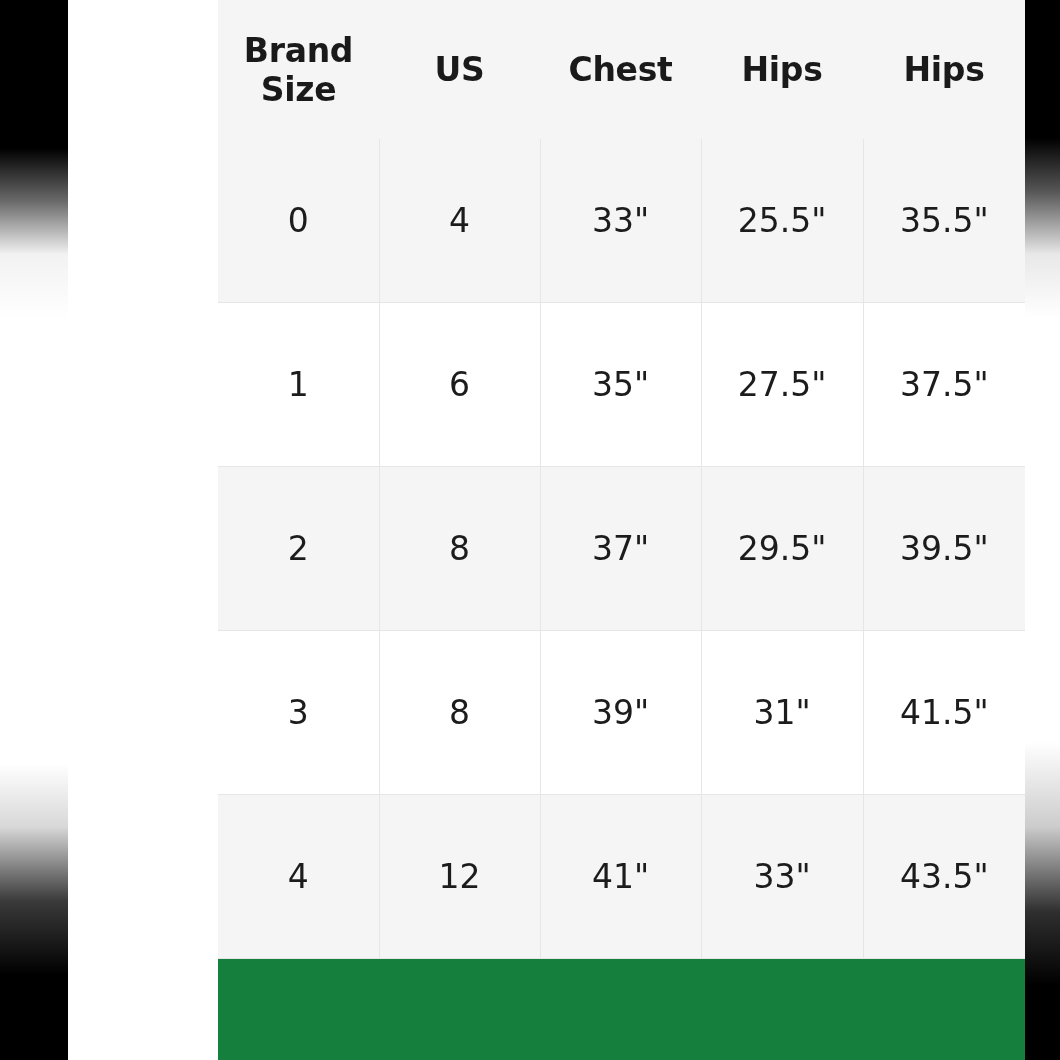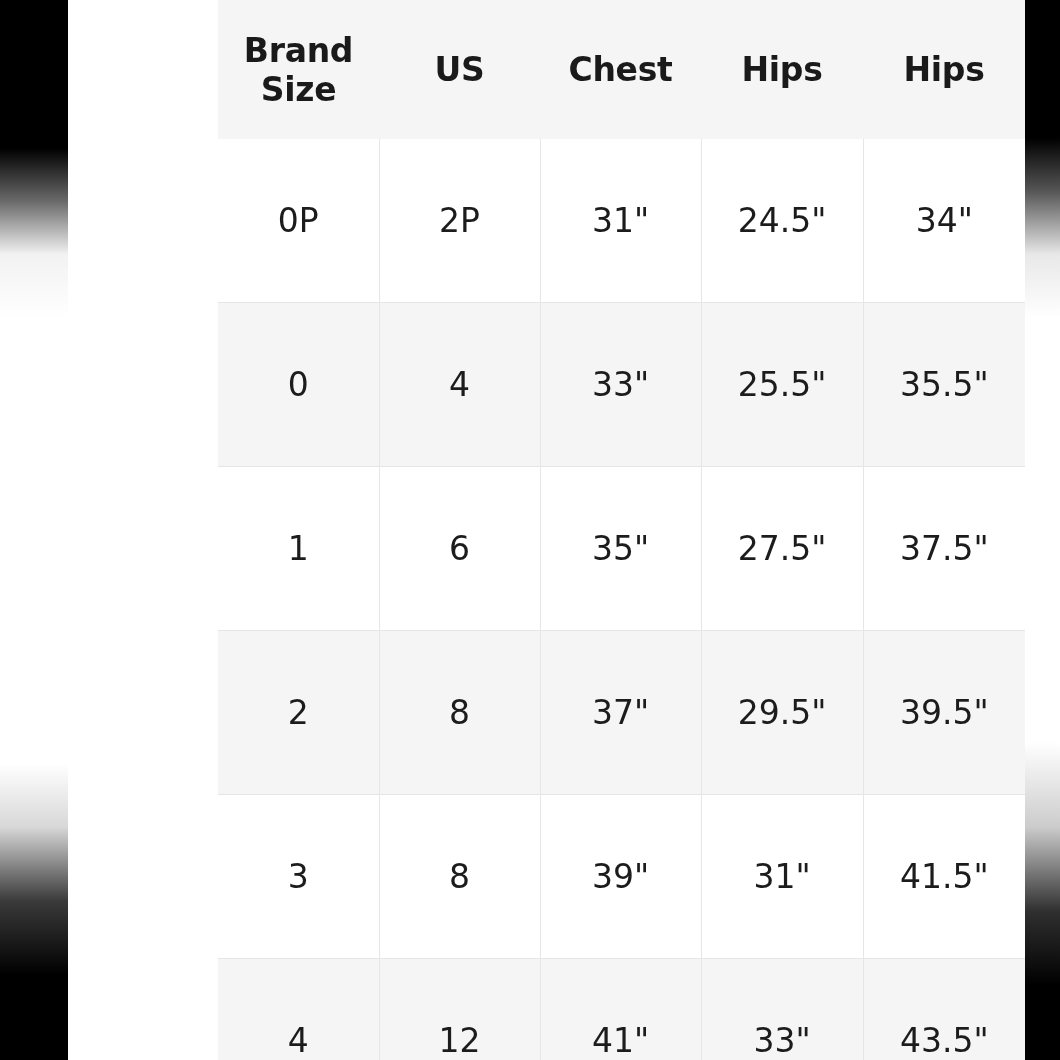--- a/index.html
+++ b/index.html
@@ -150,27 +150,20 @@
         <thead>
           <tr>
             <th>Brand Size</th>
             <th>US</th>
             <th>Chest</th>
             <th>Hips</th>
             <th>Hips</th>
           </tr>
         </thead>
         <tbody>
-          <tr class="odd">
-            <td>0P</td>
-            <td>2P</td>
-            <td>31"</td>
-            <td>24.5"</td>
-            <td>34"</td>
-          </tr>
           <tr class="even">
             <td>0</td>
             <td>4</td>
             <td>33"</td>
             <td>25.5"</td>
             <td>35.5"</td>
           </tr>
           <tr class="odd">
             <td>1</td>
             <td>6</td>

